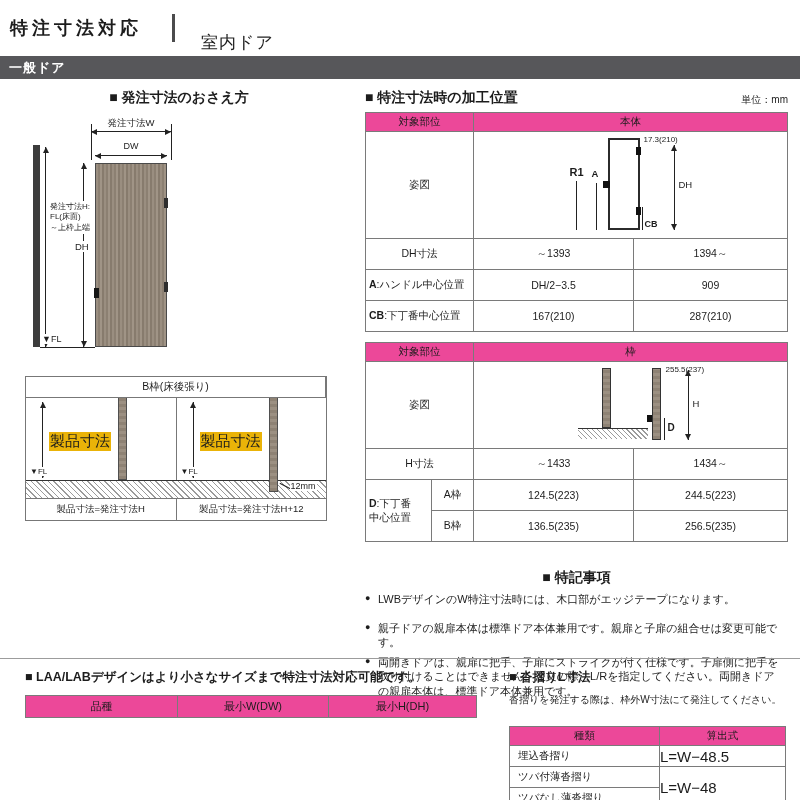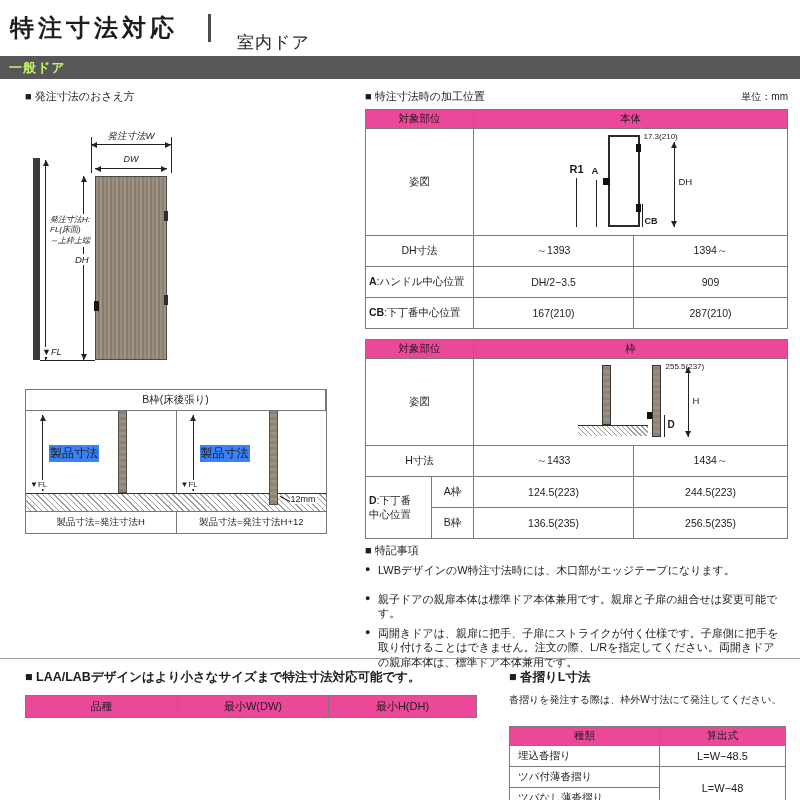--- a/index.html
+++ b/index.html
@@ -1,40 +1,40 @@
 <!DOCTYPE html>
 <html><head>
 <meta charset="utf-8">
 <style>
   * { margin:0; padding:0; box-sizing:border-box; }
   html,body { width:800px; height:800px; }
   body { font-family:"Liberation Sans","DejaVu Sans",sans-serif; background:#fff; color:#1c1c1c; position:relative; overflow:hidden; }
 
   
   .header { height:56px; display:flex; align-items:center; padding-left:10px; }
-  .page-title { font-size:24px; font-weight:bold; letter-spacing:4px; }
+  .page-title { font-size:18px; font-weight:bold; letter-spacing:4px; }
   .title-divider { width:3px; height:28px; background:#4b4b4d; margin:0 26px 0 30px; }
   .page-subtitle { font-size:17px; letter-spacing:1px;margin-top:28px; }
-  .band { height:23px; line-height:23px; background:#57575a; color:#bef264; font-size:13px; font-weight:bold; padding-left:9px; letter-spacing:1px; }
+  .band { height:23px; line-height:23px; background:#57575a; color:#ffffff; font-size:13px; font-weight:bold; padding-left:9px; letter-spacing:1px; }
 
   .main { display:flex; padding:10px 12px 0 25px; }
   .col-left { width:308px; flex:none; }
   .col-right { flex:1; padding-left:32px; }
-  .sec-title { font-size:11px; font-weight:normal; }
+  .sec-title { font-size:14px; font-weight:bold;text-align:center; }
 
   
   .harrow { position:absolute; border-top:1px solid #222; height:0; }
   .harrow::before { content:""; position:absolute; left:0; top:-3.5px; border-top:3px solid transparent; border-bottom:3px solid transparent; border-right:6px solid #222; }
   .harrow::after { content:""; position:absolute; right:0; top:-3.5px; border-top:3px solid transparent; border-bottom:3px solid transparent; border-left:6px solid #222; }
   .varrow { position:absolute; border-left:1px solid #222; width:0; }
   .varrow::before { content:""; position:absolute; top:0; left:-3.5px; border-left:3px solid transparent; border-right:3px solid transparent; border-bottom:6px solid #222; }
   .varrow::after { content:""; position:absolute; bottom:0; left:-3.5px; border-left:3px solid transparent; border-right:3px solid transparent; border-top:6px solid #222; }
 
   
-  .door-diagram { position:relative; height:245px; margin-top:24px;font-style:italic; }
+  .door-diagram { position:relative; height:245px; margin-top:8px; }
   .wall-bar { position:absolute; left:8px; top:30px; width:7px; height:202px; background:#3c3c3c; }
   .w-label { position:absolute; left:66px; top:2px; width:80px; text-align:center; font-size:9.5px; }
   .w-arrow { left:66px; top:16px; width:80px; }
   .w-tick { position:absolute; top:9px; width:0; height:36px; border-left:1px solid #222; }
   .wt1 { left:66px; } .wt2 { left:146px; }
   .dw-label { position:absolute; left:70px; top:26px; width:72px; text-align:center; font-size:9px; }
   .dw-arrow { left:70px; top:40px; width:72px; }
   .h-arrow { left:20px; top:32px; height:200px; }
   .h-text { position:absolute; left:24px; top:86px; font-size:8px; line-height:1.3; background:#fff; z-index:2; padding:1px; }
   .dh-arrow { left:58px; top:48px; height:184px; }
@@ -55,21 +55,21 @@
   .frames-body { position:relative; display:flex; height:100px; }
   .frame-panel { flex:1; position:relative; }
   .frame-panel.a { border-right:1px solid #777; }
   .floor-hatch { position:absolute; left:0; right:0; bottom:0; height:18px; border-top:1px solid #333;
       background:repeating-linear-gradient(45deg,#fff 0 3px,#9b9b9b 3px 4px); }
   .strip { position:absolute; left:92px; top:0; width:9px; z-index:1; border:1px solid #4f4f4f; border-top:none;
       background:repeating-linear-gradient(0deg,#8e8274 0 3px,#9c9082 3px 6px); }
   .frame-panel.a .strip { height:82px; }
   .frame-panel.b .strip { height:94px; }
   .pd-arrow { left:16px; top:4px; height:76px; }
-  .pd-label { position:absolute; left:23px; top:34px; font-size:12px; background:#3b82f6; z-index:2; padding:0 1px; }
+  .pd-label { position:absolute; left:23px; top:34px; font-size:15px; background:#eab308; z-index:2; padding:0 1px; }
   .fl-small { position:absolute; left:4px; top:69px; font-size:8px; background:#fff; z-index:2; }
   .mm12-line { position:absolute; left:102px; top:88px; width:14px; border-top:1px solid #222; transform:rotate(28deg); z-index:2; }
   .mm12 { position:absolute; left:113px; top:83px; font-size:9px; background:#fff; z-index:2; padding:0 1px; }
   .frames-captions { display:flex; border-top:1px solid #777; }
   .frames-captions > div { flex:1; text-align:center; font-size:9.5px; padding:4px 0; }
   .frames-captions > div:first-child { border-right:1px solid #777; }
 
   
   .sec-head { display:flex; justify-content:space-between; align-items:flex-end; }
   .unit { font-size:10px; }
@@ -107,42 +107,42 @@
   .fig2-topdim { position:absolute; left:140px; top:0; font-size:8px; }
   .fig2-h-arrow { left:162px; top:5px; height:70px; }
   .fig2-h { position:absolute; left:167px; top:33px; font-size:9.5px; background:#fff; }
   .fig2-hatch { position:absolute; left:52px; top:63px; width:70px; height:11px;
       background:repeating-linear-gradient(45deg,#fff 0 2.5px,#9b9b9b 2.5px 3.5px); border-top:1px solid #333; }
   .fig2-hinge { position:absolute; left:121px; top:50px; width:5px; height:7px; background:#111; }
   .fig2-d-line { position:absolute; left:138px; top:53px; height:22px; border-left:1px solid #222; }
   .fig2-d { position:absolute; left:142px; top:57px; font-size:10px; font-weight:bold; }
 
   .table-note { font-size:9px; margin-top:3px; }
-  .notes-title { margin-top:4px; }
+  .notes-title { margin-top:27px; }
   .note-item { position:relative; font-size:11px; line-height:1.32; padding-left:13px; margin-top:5px; width:414px; }
   .note-item::before { content:"●"; position:absolute; left:0; top:1px; font-size:9px; }
   .note-item.first { margin-top:7px; }
   .note-item.gap { margin-top:14px; }
 
   
   .bottom { position:absolute; left:0; top:658px; width:800px; border-top:1px solid #9c9c9c; padding:10px 14px 0 25px; display:flex; }
   .bottom-left { width:458px; flex:none; }
   .bottom-title { font-size:12.5px; font-weight:bold; }
   table.min { border-collapse:collapse; width:452px; margin-top:9px; }
   table.min td { border:1px solid #7a7a7a; text-align:center; }
   table.min .th { padding:3px 0; }
   table.min .name { font-size:11px; padding:5px 0; }
   table.min .num { font-size:14px; padding:3px 0; }
   .bottom-right { margin-left:26px; flex:1; }
   .ths-desc { font-size:10px; margin-top:7px; }
   table.ths { border-collapse:collapse; width:100%; margin-top:19px; }
   table.ths td { border:1px solid #7a7a7a; font-size:10.5px; }
   table.ths .th { padding:2px 0; }
   table.ths .name { padding:3px 4px 3px 8px; }
-  table.ths .formula { text-align:center; font-size:11px; }
+  table.ths .formula { text-align:left; font-size:15px; }
 </style>
 </head>
 <body>
 
 <div class="page">
 
   <header class="header">
     <h1 class="page-title">特注寸法対応</h1>
     <div class="title-divider"></div>
     <div class="page-subtitle">室内ドア</div>

